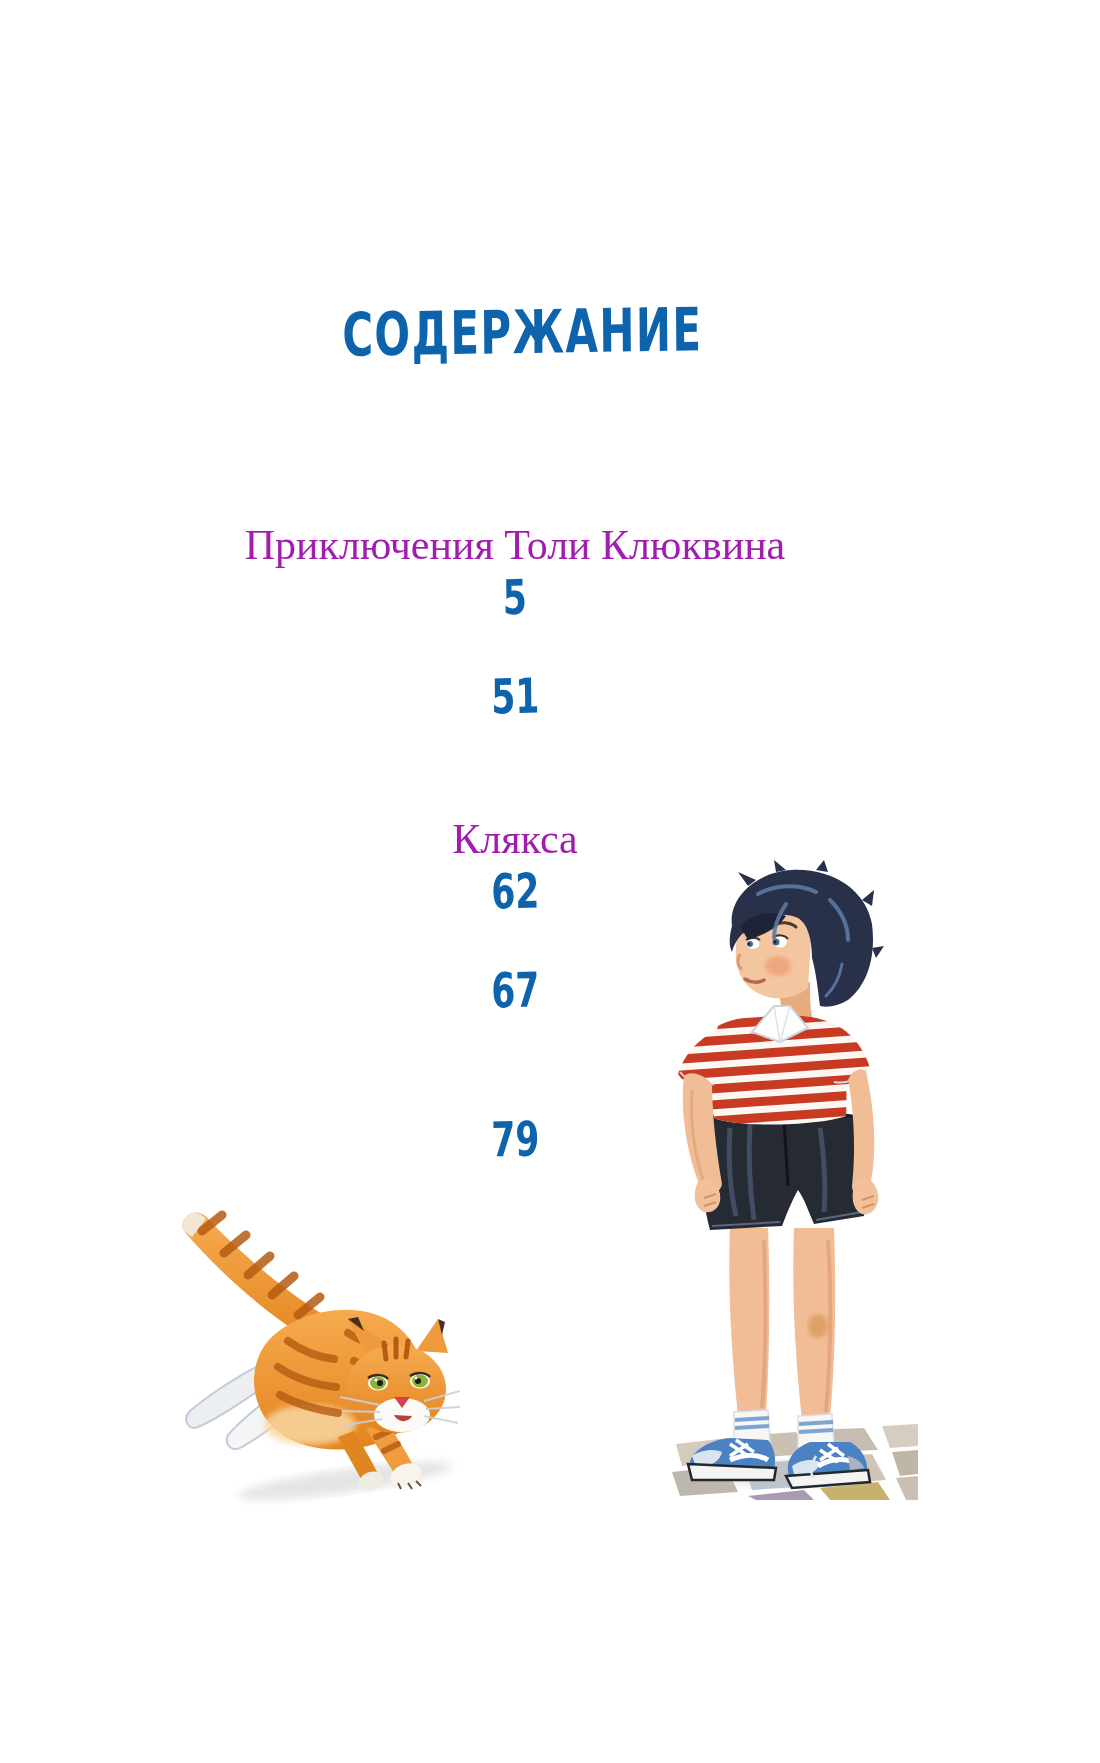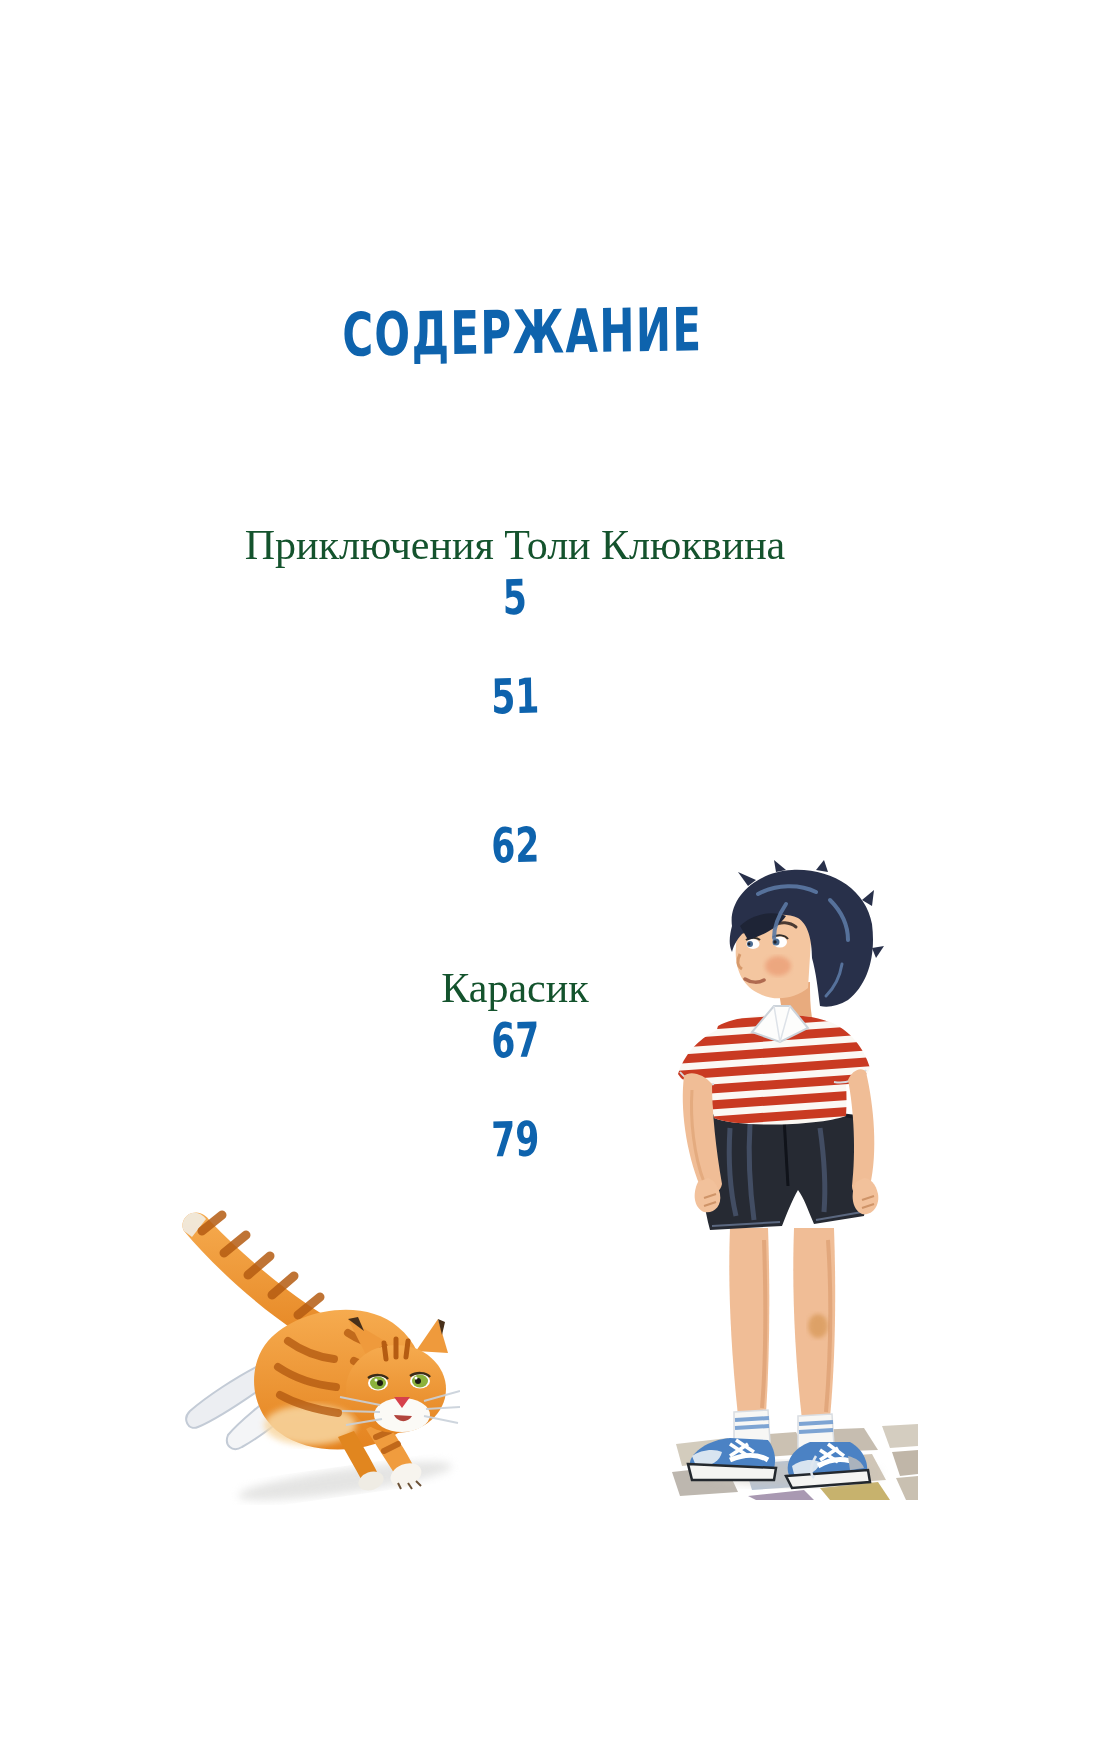--- a/index.html
+++ b/index.html
@@ -36,21 +36,21 @@
     top: 522px;
     left: 0;
     width: 1030px;
     text-align: center;
   }
   .toc-entry { height: 145px; }
   .entry-title {
     font-family: "Liberation Serif", serif;
     font-size: 42px;
     line-height: 46px;
-    color: #14532d;
+    color: #a21caf;
   }
   .entry-page {
     margin-top: 4px;
     font-family: "DejaVu Sans", sans-serif;
     font-weight: bold;
     font-size: 48px;
     line-height: 50px;
     color: #0e63ad;
   }
   .entry-page .num {
@@ -73,24 +73,24 @@
 
   <div class="toc">
     <div class="toc-entry">
       <div class="entry-title">Приключения Толи Клюквина</div>
       <div class="entry-page"><span class="num">5</span></div>
     </div>
     <div class="toc-entry">
       <div class="entry-page"><span class="num">51</span></div>
     </div>
     <div class="toc-entry">
+      <div class="entry-title">Клякса</div>
       <div class="entry-page"><span class="num">62</span></div>
     </div>
     <div class="toc-entry">
-      <div class="entry-title">Карасик</div>
       <div class="entry-page"><span class="num">67</span></div>
     </div>
     <div class="toc-entry">
       <div class="entry-page"><span class="num">79</span></div>
     </div>
   </div>
 
   <svg id="cat-illustration" class="illustration" width="320" height="320" viewBox="0 0 320 320">
     <defs>
       <linearGradient id="catBody" x1="0" y1="0" x2="0" y2="1">

